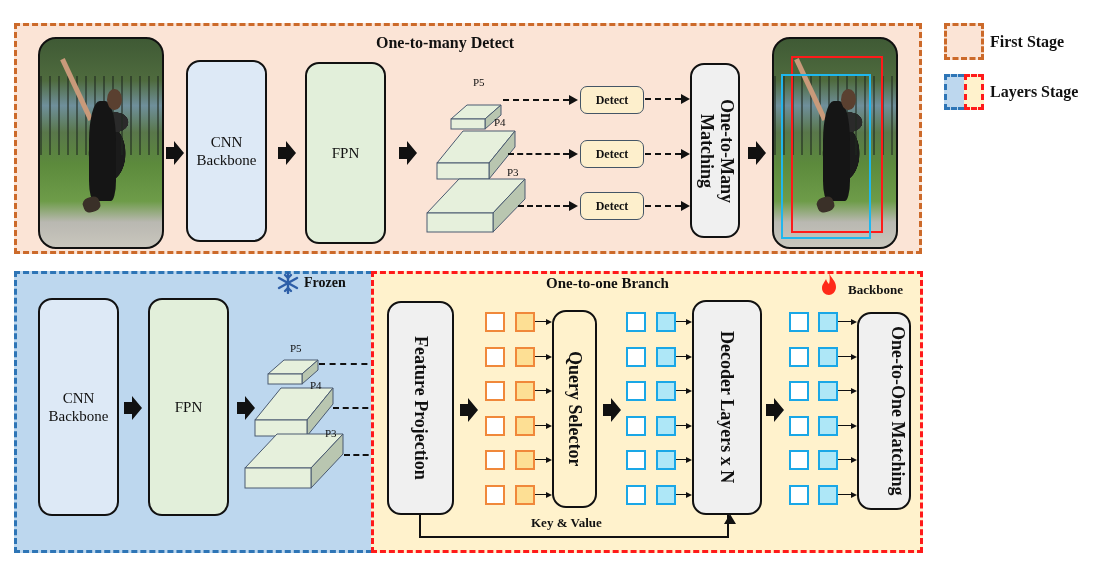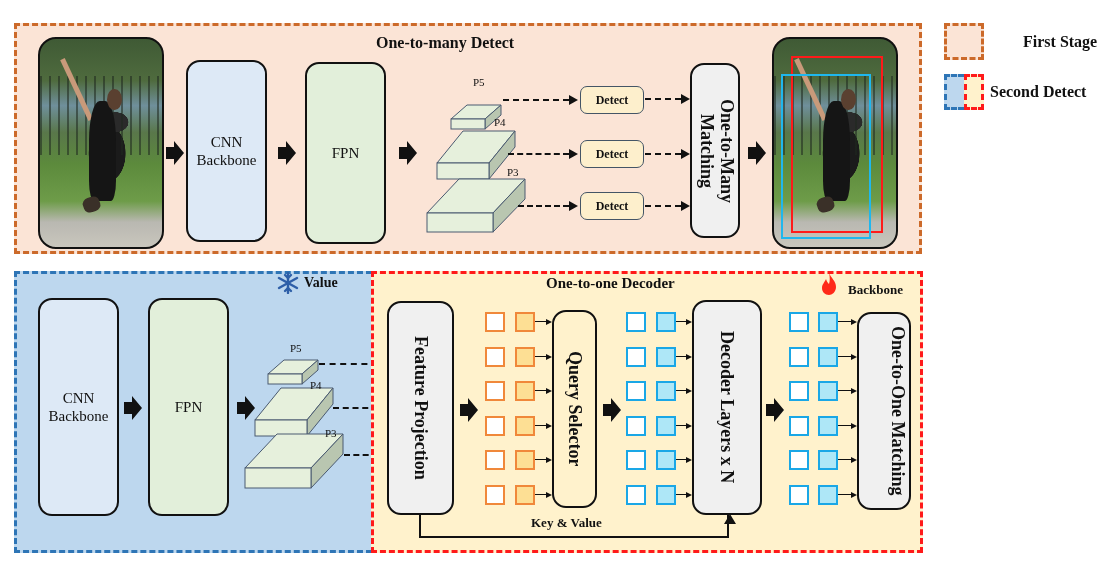--- a/index.html
+++ b/index.html
@@ -116,39 +116,39 @@
   <div class="fence"></div>
     <div class="arm"></div>
     <div class="person"></div>
     <div class="head"></div>
     <div class="board"></div>
   <div class="abs" style="left:17px;top:17px;width:92px;height:177px;border:2px solid #ff1a1a;"></div>
   <div class="abs" style="left:7px;top:35px;width:90px;height:165px;border:2px solid #1fb7ee;"></div>
 </div>
 
 <div class="abs" style="left:944px;top:23px;width:40px;height:37px;background:#fbe4d6;border:3px dashed #cc6a2a;"></div>
-<div class="legend-text" style="left:990px;top:33px;margin-left:33px;">First Stage</div>
+<div class="legend-text" style="left:990px;top:33px;">First Stage</div>
 <div class="abs" style="left:944px;top:74px;width:20px;height:36px;background:#bdd7ee;border:3px dashed #2e75b6;border-right:none;"></div>
 <div class="abs" style="left:964px;top:74px;width:20px;height:36px;background:#fff2cc;border:3px dashed #ff1a1a;"></div>
-<div class="legend-text" style="left:990px;top:83px;">Second Detect</div>
+<div class="legend-text" style="left:990px;top:83px;">Layers Stage</div>
 
 <div class="abs" style="left:14px;top:271px;width:358px;height:282px;background:#bdd7ee;border:3px dashed #2e75b6;border-right:none;"></div>
 
 <svg class="abs" style="left:277px;top:272px;" width="22" height="22" viewBox="0 0 22 22">
   <g stroke="#2e5fa8" stroke-width="2.4" stroke-linecap="round">
     <line x1="11" y1="1" x2="11" y2="21"></line>
       <line x1="2" y1="6" x2="20" y2="16"></line>
       <line x1="2" y1="16" x2="20" y2="6"></line>
     <line x1="8" y1="3" x2="11" y2="6"></line>
       <line x1="14" y1="3" x2="11" y2="6"></line>
     <line x1="8" y1="19" x2="11" y2="16"></line>
       <line x1="14" y1="19" x2="11" y2="16"></line>
   </g>
 </svg>
-<div class="abs bold" style="left:304px;top:275px;font-size:14px;">Value</div>
+<div class="abs bold" style="left:304px;top:275px;font-size:14px;">Frozen</div>
 
 <div class="box" style="left:38px;top:298px;width:81px;height:218px;background:#dde9f6;">
   <span><span>CNN</span><br><span>Backbone</span></span>
 </div>
 <svg class="abs" style="left:124px;top:396px;" width="18" height="24">
     <polygon points="0,6 8,6 8,0 18,12 8,24 8,18 0,18" fill="#111"></polygon>
   </svg>
 <div class="box" style="left:148px;top:298px;width:81px;height:218px;background:#e2efda;">
   <span>FPN</span>
 </div>
@@ -179,21 +179,21 @@
 
 <div class="dash-h" style="left:319px;top:363px;width:59px;"></div>
 <div class="arrowhead-r" style="left:378px;top:359px;"></div>
 <div class="dash-h" style="left:333px;top:407px;width:45px;"></div>
 <div class="arrowhead-r" style="left:378px;top:403px;"></div>
 <div class="dash-h" style="left:344px;top:454px;width:34px;"></div>
 <div class="arrowhead-r" style="left:378px;top:450px;"></div>
 
 <div class="abs" style="left:371px;top:271px;width:552px;height:282px;background:#fff2cc;border:3px dashed #ff1a1a;"></div>
 
-<div class="abs bold" style="left:546px;top:275px;font-size:15px;">One-to-one Decoder</div>
+<div class="abs bold" style="left:546px;top:275px;font-size:15px;">One-to-one Branch</div>
 
 <svg class="abs" style="left:821px;top:273px;" width="16" height="22" viewBox="0 0 16 22">
   <path d="M8 0 C10 5 15 8 15 14 C15 19 11 22 8 22 C4 22 1 19 1 15 C1 11 4 9 5 6 C6 9 7 10 8 11 C9 8 9 4 8 0 Z" fill="#ff2a1a"></path>
 </svg>
 <div class="abs bold" style="left:848px;top:282px;font-size:13px;">Backbone</div>
 
 <div class="box" style="left:387px;top:301px;width:67px;height:214px;background:#f0f0f0;">
   <span class="vtext">Feature Projection</span>
 </div>
 

